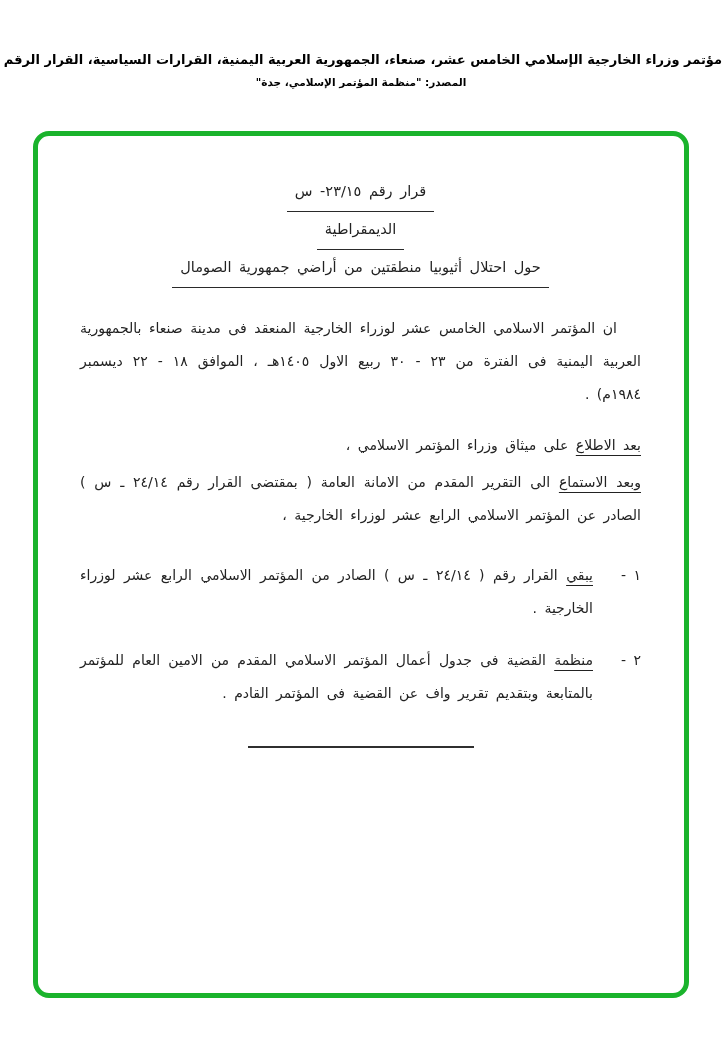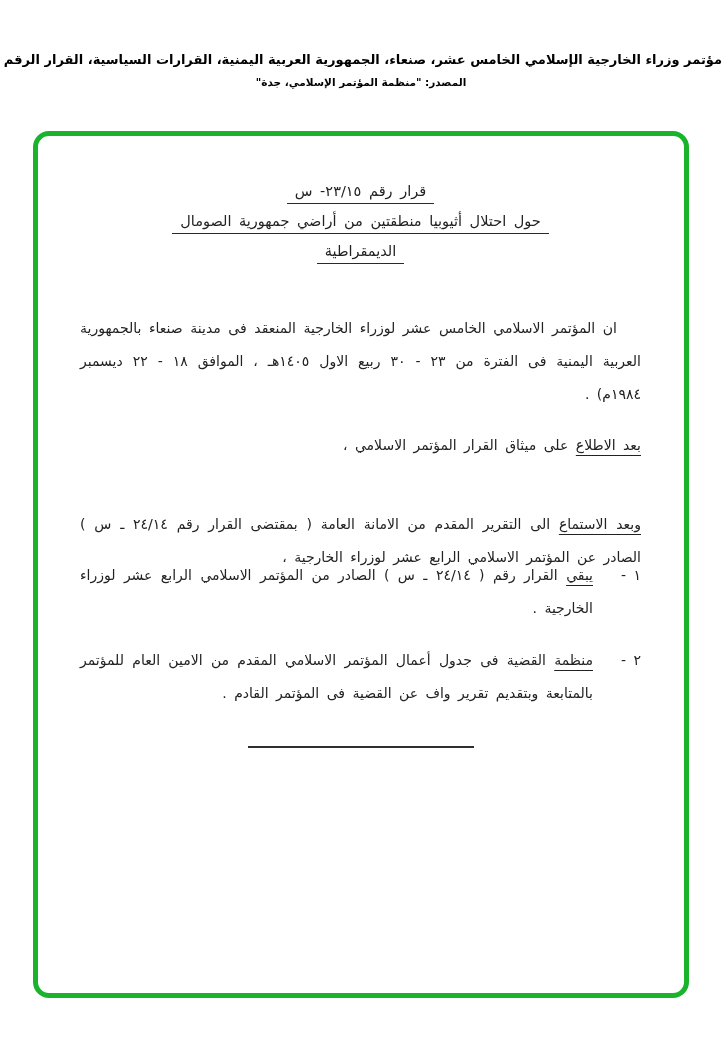--- a/index.html
+++ b/index.html
@@ -35,30 +35,30 @@
   
   .sec {
     position:absolute; right:43px; left:42px;
     direction:rtl; color:#222;
     font-size:14px; line-height:33px; word-spacing:3px;
   }
 
   .titles { top:47px; text-align:center; line-height:normal; }
   .title-line {
     display:inline-block;
-    padding:0 8px 4px 8px;
+    padding:0 8px 12px 8px;
     margin-bottom:9px;
     border-bottom:1.6px solid #2a2a2a;
     font-size:14.5px;
     white-space:nowrap;
   }
 
   .para1 { top:176px; text-indent:24px; text-align:justify; }
   .pre1  { top:293px; }
-  .pre2  { top:330px; text-align:justify;margin-top:42px; }
+  .pre2  { top:330px; text-align:justify; }
 
   .item-row { display:flex; }
   .item1 { top:423px; }
   .item2 { top:508px; }
   .item-num { flex:none; width:48px; }
   .item-text { flex:1; text-align:justify; }
 
   .lead-underline {
     text-decoration:underline;
     text-underline-offset:5px;
@@ -79,31 +79,31 @@
   <div class="hline2">المصدر:  "منظمة المؤتمر الإسلامي، جدة"</div>
 </div>
 
 <div class="doc-frame">
 
   <div class="sec titles">
     <div>
       <span class="title-line">قرار رقم ٢٣/١٥- س</span>
     </div>
     <div>
-      <span class="title-line">حول احتلال أثيوبيا منطقتين من أراضي جمهورية الصومال</span>
+      <span class="title-line">الديمقراطية</span>
     </div>
     <div>
-      <span class="title-line">الديمقراطية</span>
+      <span class="title-line">حول احتلال أثيوبيا منطقتين من أراضي جمهورية الصومال</span>
     </div>
   </div>
 
   <div class="sec para1">ان المؤتمر الاسلامي الخامس عشر لوزراء الخارجية المنعقد فى مدينة صنعاء بالجمهورية العربية اليمنية فى الفترة من ٢٣ - ٣٠ ربيع الاول ١٤٠٥هـ ، الموافق ١٨ - ٢٢ ديسمبر ١٩٨٤م) .</div>
 
   <div class="sec pre1">
-    <span class="lead-underline">بعد الاطلاع</span><span> على ميثاق القرار المؤتمر الاسلامي ،</span>
+    <span class="lead-underline">بعد الاطلاع</span><span> على ميثاق وزراء المؤتمر الاسلامي ،</span>
   </div>
 
   <div class="sec pre2">
     <span class="lead-underline">وبعد الاستماع</span><span> الى التقرير المقدم من الامانة العامة ( بمقتضى القرار رقم ٢٤/١٤ ـ س ) الصادر عن المؤتمر الاسلامي الرابع عشر لوزراء الخارجية ،</span>
   </div>
 
   <div class="sec item-row item1">
     <div class="item-num">١ -</div>
     <div class="item-text">
       <span class="lead-underline">يبقي</span><span> القرار رقم ( ٢٤/١٤ ـ س ) الصادر من المؤتمر الاسلامي الرابع عشر لوزراء الخارجية .</span>

